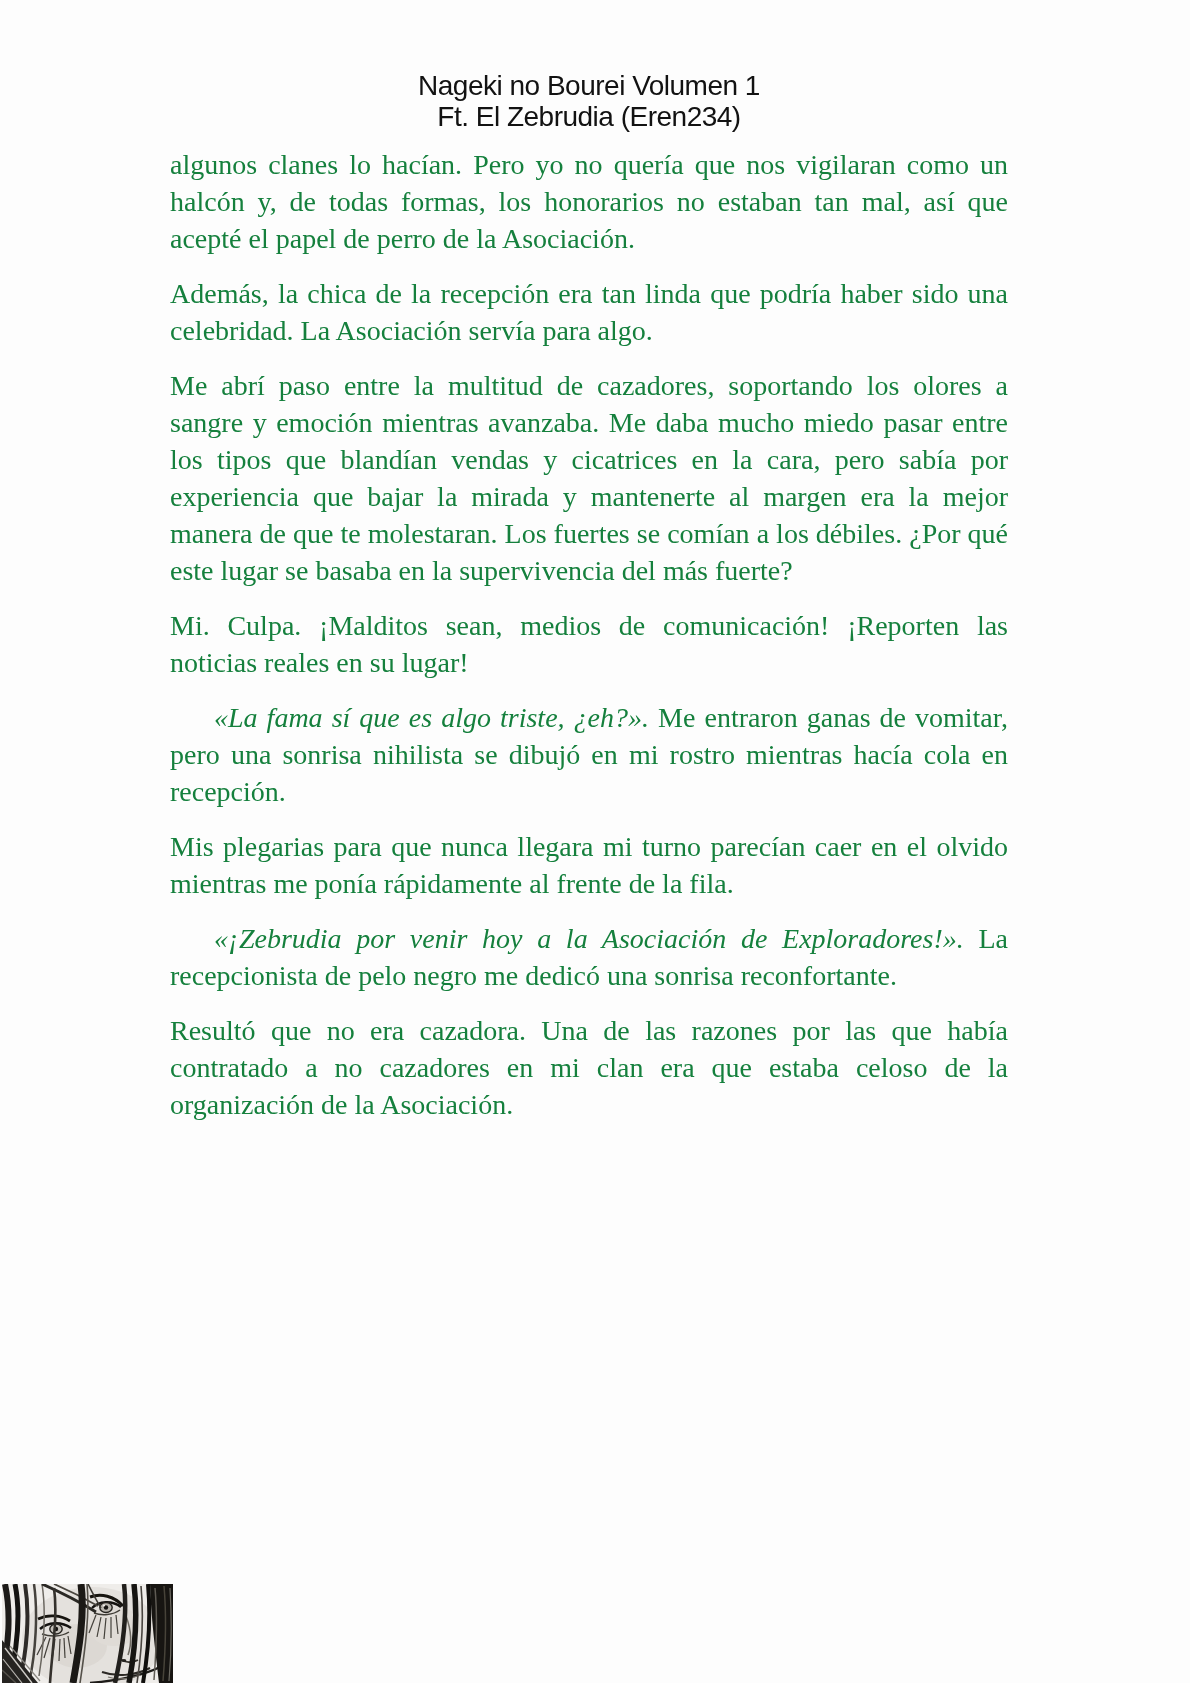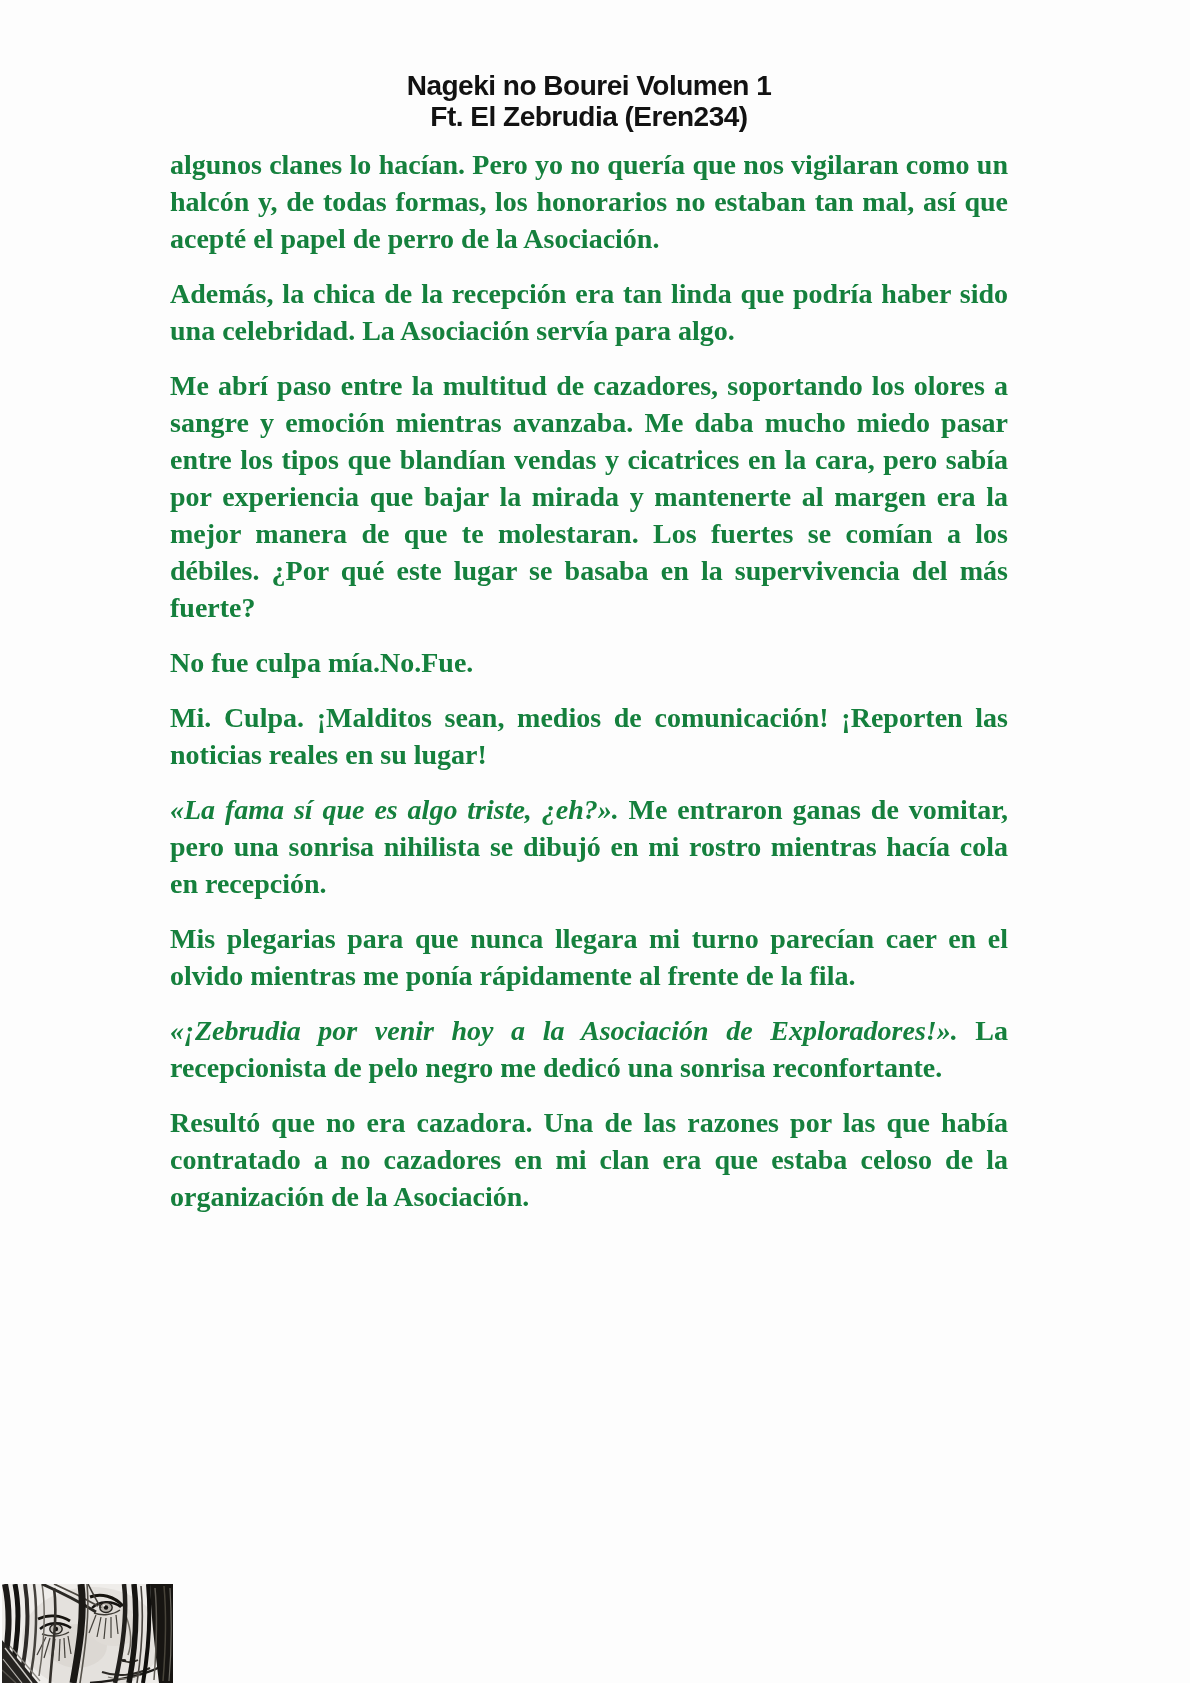--- a/index.html
+++ b/index.html
@@ -12,21 +12,20 @@
     height: 1683px;
     background: #fdfdfd;
     font-family: "Liberation Serif", serif;
   }
   .page {
     position: relative;
     width: 1190px;
     height: 1427px;
     background: #fdfdfd;
     color: #1b1b1b;
-    font-weight: bold;
   }
   .content {
     position: absolute;
     left: 170px;
     top: 70px;
     width: 838px;
   }
   .doc-header {
     text-align: center;
     font-family: "Liberation Sans", sans-serif;
@@ -41,21 +40,21 @@
     font-size: 28px;
     line-height: 37px;
     color: #15803d;
     text-align: justify;
   }
   .para {
     margin: 0 0 18px 0;
     padding: 0;
   }
   .seg { font-style: normal; }
-  .seg.it { font-style: italic; }
+  .seg.it { font-style: italic; margin-left: 44px; }
   .footer-art {
     position: absolute;
     left: 2px;
     top: 1584px;
     width: 171px;
     height: 99px;
     margin: 0;
     padding: 0;
   }
   .footer-art svg {
@@ -70,21 +69,20 @@
 <div class="page">
   <div class="content">
     <header class="doc-header">
       <div>Nageki no Bourei Volumen 1</div>
       <div>Ft. El Zebrudia (Eren234)</div>
     </header>
     <main class="doc-body">
         <p class="para"><span class="seg">algunos clanes lo hacían. Pero yo no quería que nos vigilaran como un halcón y, de todas formas, los honorarios no estaban tan mal, así que acepté el papel de perro de la Asociación.</span></p>
         <p class="para"><span class="seg">Además, la chica de la recepción era tan linda que podría haber sido una celebridad. La Asociación servía para algo.</span></p>
         <p class="para"><span class="seg">Me abrí paso entre la multitud de cazadores, soportando los olores a sangre y emoción mientras avanzaba. Me daba mucho miedo pasar entre los tipos que blandían vendas y cicatrices en la cara, pero sabía por experiencia que bajar la mirada y mantenerte al margen era la mejor manera de que te molestaran. Los fuertes se comían a los débiles. ¿Por qué este lugar se basaba en la supervivencia del más fuerte?</span></p>
-        <p class="para"><span class="seg">No fue culpa mía.No.Fue.</span></p>
         <p class="para"><span class="seg">Mi. Culpa. ¡Malditos sean, medios de comunicación! ¡Reporten las noticias reales en su lugar!</span></p>
         <p class="para"><span class="seg it">«La fama sí que es algo triste, ¿eh?».</span><span class="seg"> Me entraron ganas de vomitar, pero una sonrisa nihilista se dibujó en mi rostro mientras hacía cola en recepción.</span></p>
         <p class="para"><span class="seg">Mis plegarias para que nunca llegara mi turno parecían caer en el olvido mientras me ponía rápidamente al frente de la fila.</span></p>
         <p class="para"><span class="seg it">«¡Zebrudia por venir hoy a la Asociación de Exploradores!».</span><span class="seg"> La recepcionista de pelo negro me dedicó una sonrisa reconfortante.</span></p>
         <p class="para"><span class="seg">Resultó que no era cazadora. Una de las razones por las que había contratado a no cazadores en mi clan era que estaba celoso de la organización de la Asociación.</span></p>
       </main>
   </div>
 
   <figure class="footer-art">
     <svg viewBox="0 0 171 99" preserveAspectRatio="none" role="img">

